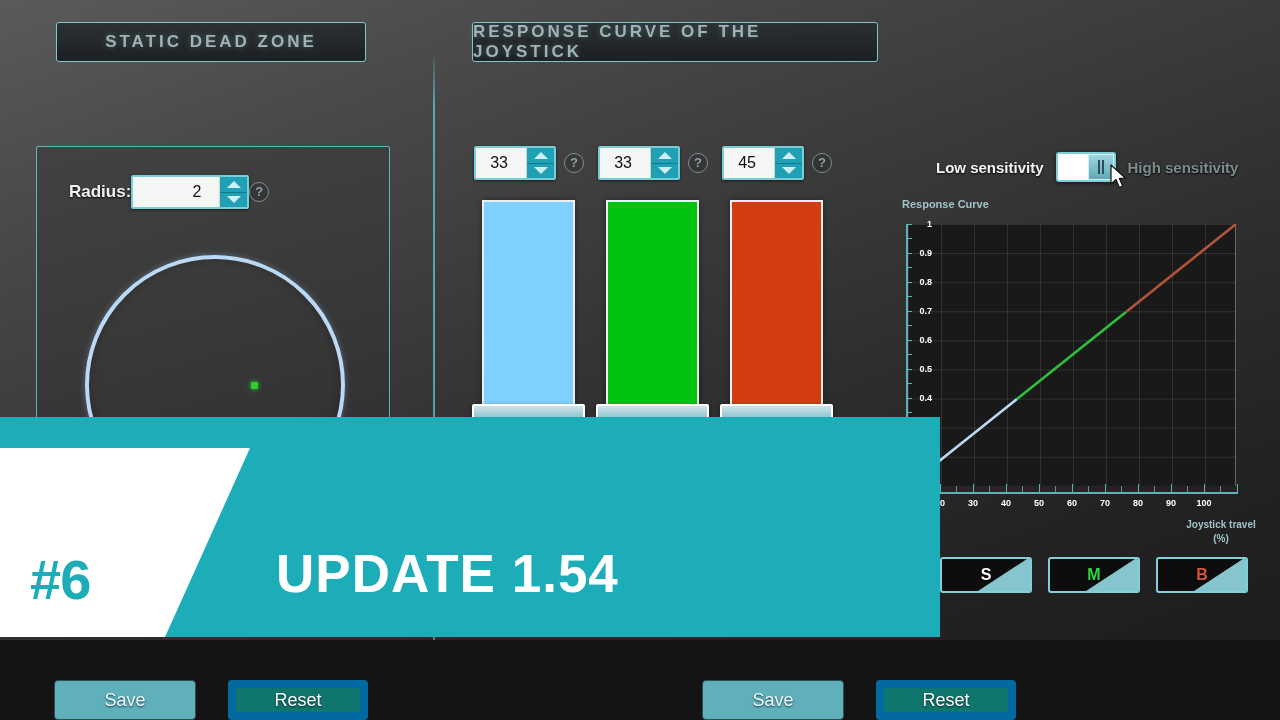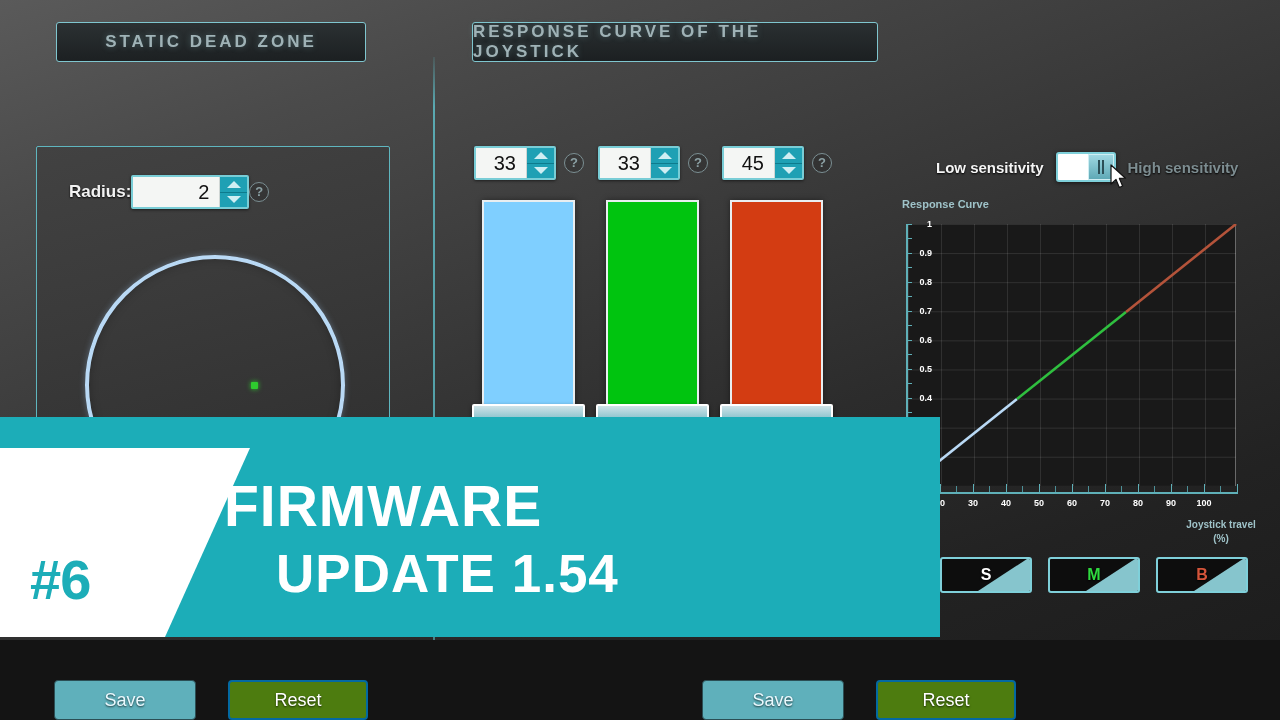--- a/index.html
+++ b/index.html
@@ -54,21 +54,21 @@
   #radius-row { left: 32px; top: 28px; }
   .field-label { font-size: 17px; font-weight: bold; color: #f2f2f2; text-shadow: 0 1px 2px #000; }
   
   .spinner {
     display: inline-flex; align-items: stretch; height: 34px;
     background: #f4f6f4; border: 2px solid #79cdd6; border-radius: 2px;
     box-shadow: 0 1px 3px rgba(0,0,0,.55);
   }
   .spinner .val {
     display: flex; align-items: center; justify-content: flex-end;
-    padding: 0 10px 0 10px; font-size: 20px; color: #111; min-width: 0;
+    padding: 0 18px 0 10px; font-size: 16px; color: #111; min-width: 0;
   }
   .spinner .btns {
     width: 28px; background: #1fa0b4;
     display: flex; flex-direction: column; border-left: 1px solid #cfd6d4;
   }
   .spinner .btns .ar {
     flex: 1; display: flex; align-items: center; justify-content: center;
   }
   .spinner .btns .ar:first-child { border-bottom: 1px solid #0d7b8d; }
   .tri-up { width: 0; height: 0; border-left: 7px solid transparent; border-right: 7px solid transparent; border-bottom: 7px solid #cfeef3; }
@@ -186,21 +186,21 @@
   #bottom {
     position: absolute; left: 0; bottom: 0; width: 1280px; height: 80px; background: #141414;
   }
   .btn {
     position: absolute; height: 40px; border-radius: 4px;
     display: flex; align-items: center; justify-content: center;
     font-size: 18px; font-weight: normal; color: #f0f0f0;
     text-shadow: 0 1px 2px rgba(0,0,0,.7);
   }
   .btn.primary { background: #5fb0bb; border: 1px solid #2b4f55; color: #eafaff; }
-  .btn.ghost { background: #4d7c0f; border: 2px solid #0369a1; color: #ffffff; margin-top: 48px; }
+  .btn.ghost { background: #0f766e; border: 8px solid #0369a1; color: #ffffff; margin-top: 48px; }
   #save-1 { left: 54px; bottom: 0px; width: 142px; }
   #reset-1 { left: 228px; bottom: 0px; width: 140px; }
   #save-2 { left: 702px; bottom: 0px; width: 142px; }
   #reset-2 { left: 876px; bottom: 0px; width: 140px; }
   
   #banner { position: absolute; left: 0; top: 417px; width: 940px; height: 220px; }
   #banner .teal {
     position: absolute; left: 0; top: 0; width: 940px; height: 220px; background: #1cadb8;
   }
   #banner .white-shape {
@@ -431,17 +431,16 @@
     <div class="btn primary" id="save-1">Save</div>
     <div class="btn ghost" id="reset-1">Reset</div>
     <div class="btn primary" id="save-2">Save</div>
     <div class="btn ghost" id="reset-2">Reset</div>
   </div>
 
   <div id="banner">
     <div class="teal"></div>
     <div class="white-shape"></div>
     <div class="hash">#6</div>
-    <div class="line1">FIRMWARE</div>
     <div class="line2">UPDATE 1.54</div>
   </div>
 
 </div>
 
 </body></html>

